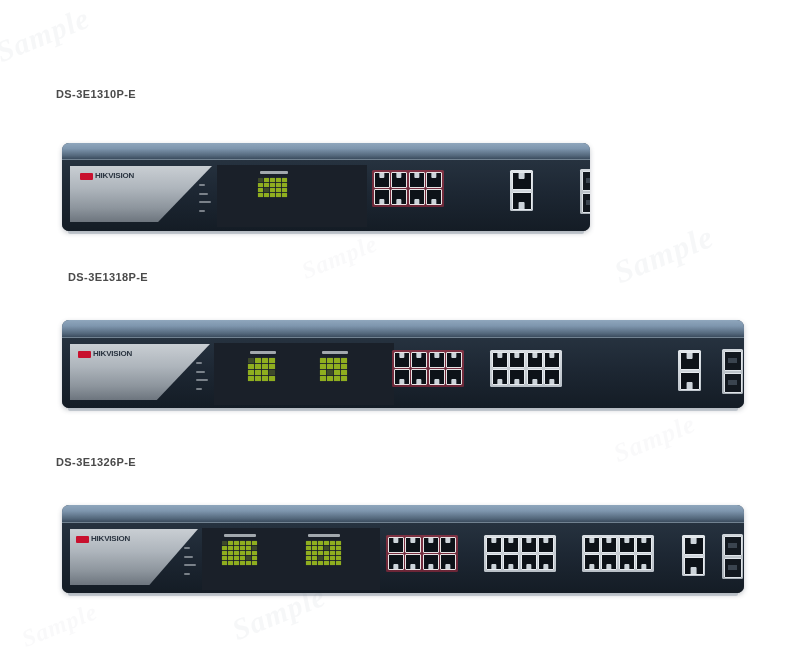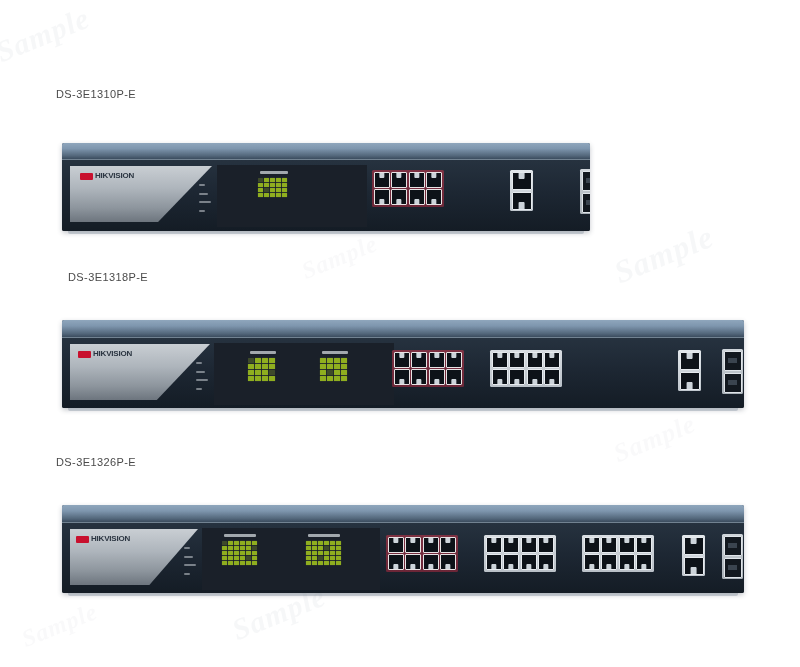--- a/index.html
+++ b/index.html
@@ -32,32 +32,33 @@
   .wm5 { left: 612px; top: 424px; font-size: 26px; color: rgba(150,160,175,0.06); }
   .wm6 { left: 20px;  top: 612px; font-size: 24px; color: rgba(150,160,175,0.06); }
 
   .model-label {
     position:absolute;
     font-size: 11px;
     color: #4a4a4a;
     letter-spacing: 0.4px;
     font-family: "Liberation Sans", sans-serif;
     filter: blur(0.35px);
+    font-weight: bold;
   }
 
   
   .switch {
     position:absolute;
     filter: blur(0.25px);
   }
   .chassis {
     position:absolute;
     left:0; top:0; right:0; bottom:0;
     background: linear-gradient(180deg,#2b3c4e 0%, #22303f 16%, #1b2734 60%, #151e28 100%);
-    border-radius: 2px;
+    border-radius: 7px;
     box-shadow: 0 2px 5px rgba(60,70,85,0.30);
     overflow: hidden;
     text-align: right;
   }
   
   .lid {
     position:absolute; left:0; right:0; top:0;
     background: linear-gradient(180deg,#8fa6bc 0%, #7e96ae 35%, #55697d 78%, #3b4c5e 100%);
   }
   .lid-edge {

